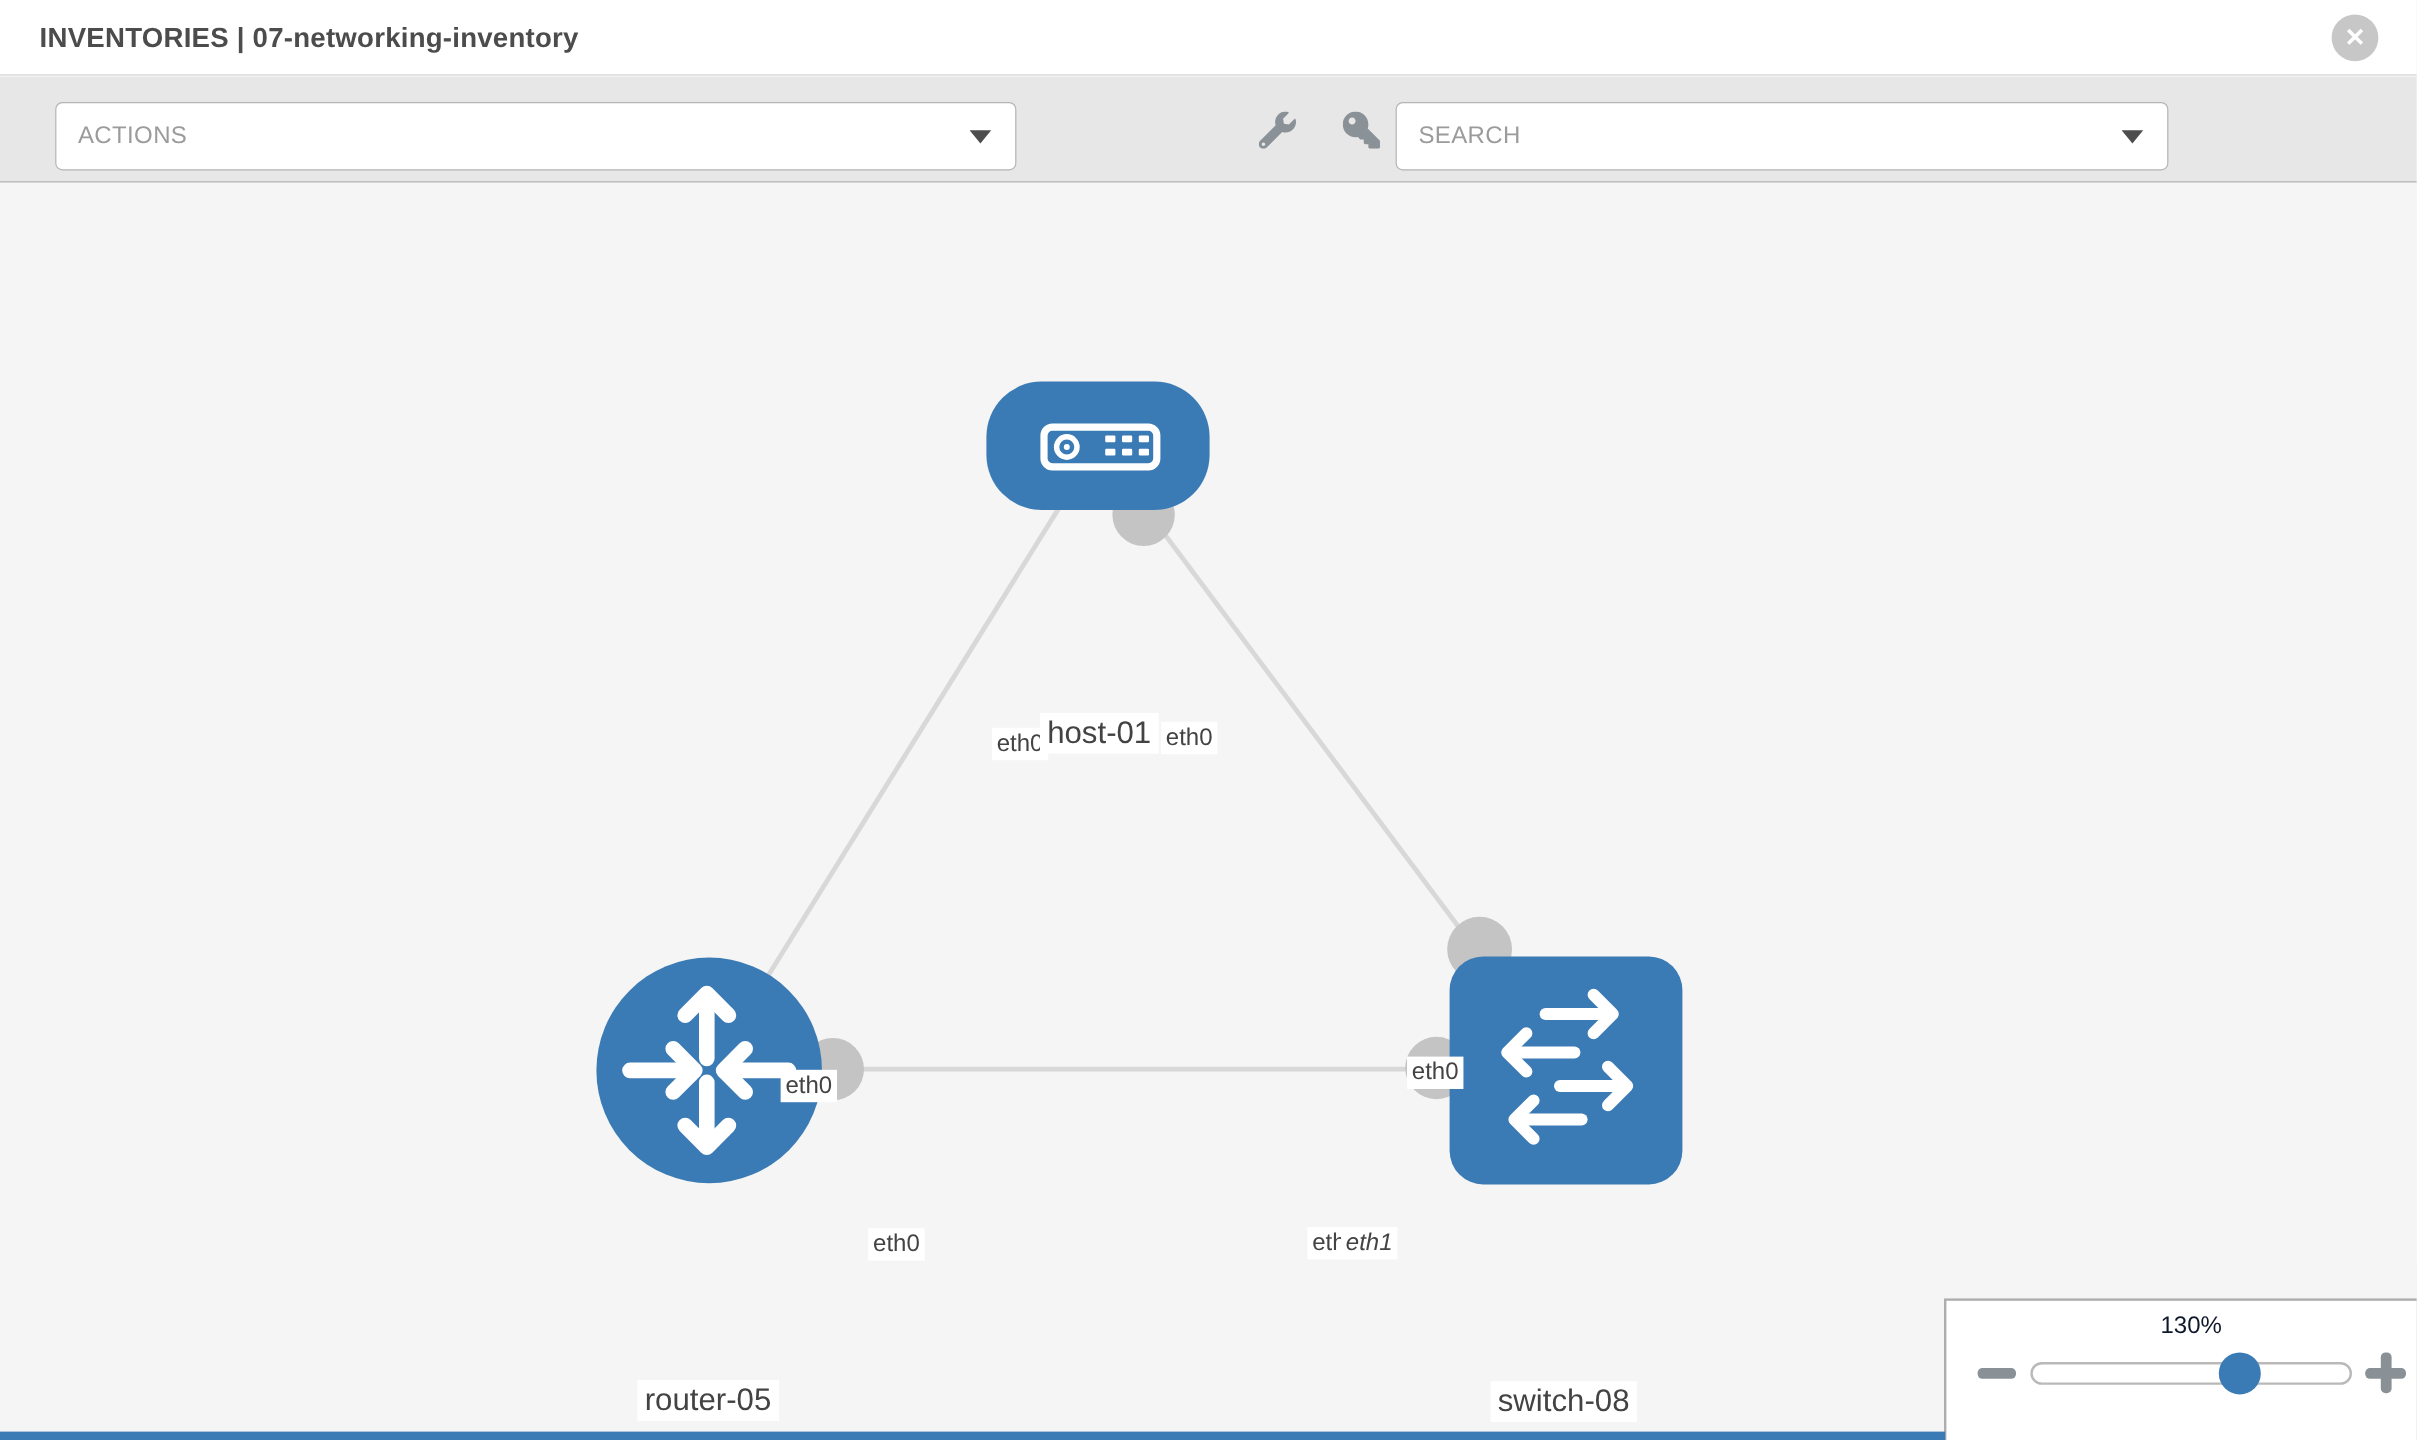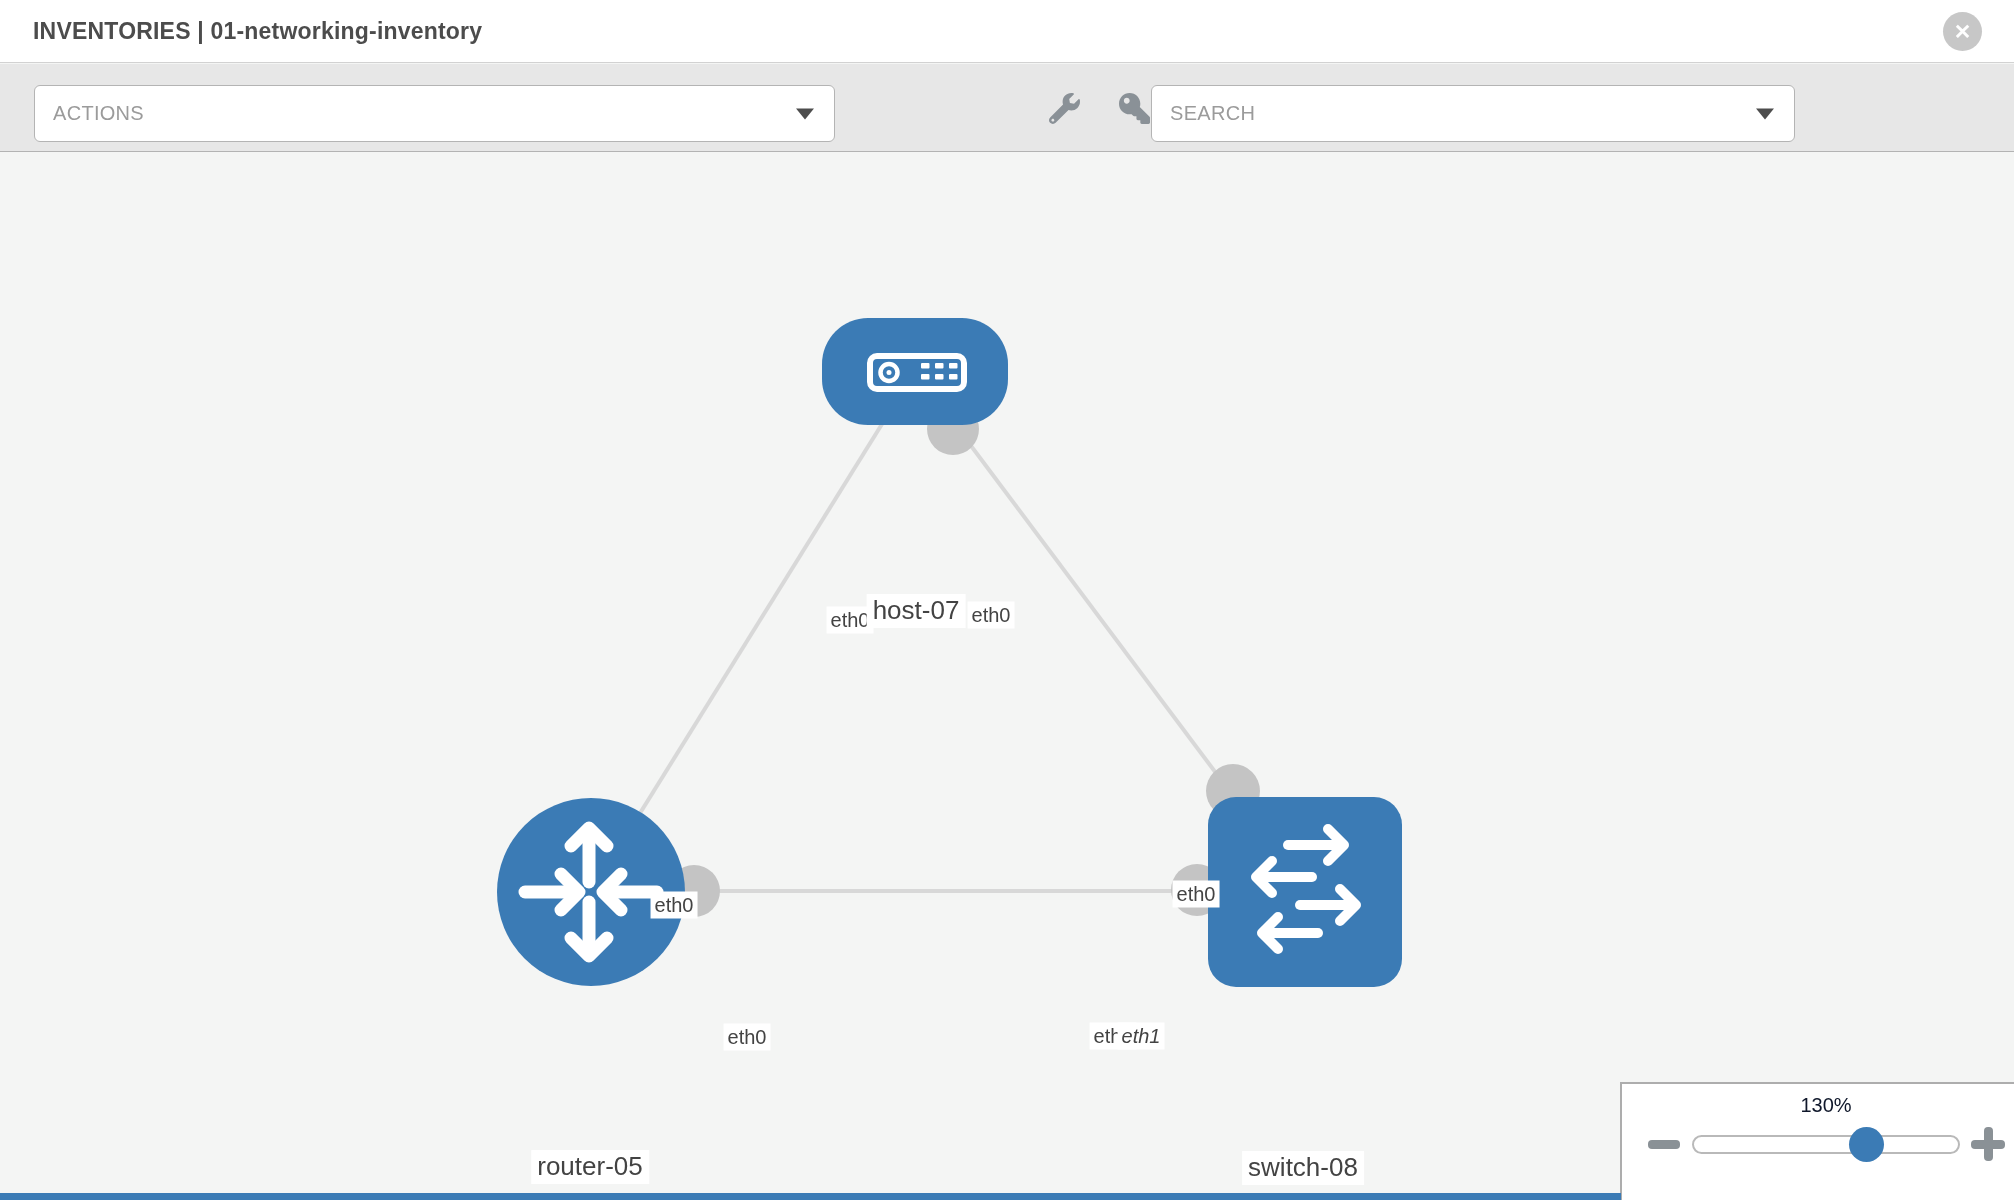--- a/index.html
+++ b/index.html
@@ -13,21 +13,21 @@
             justify-content:space-between; padding:0 32px 0 33px; }
   .title { font-size:23px; font-weight:bold; color:#4c4c4c; letter-spacing:0.2px; }
   .close-btn { width:39px; height:39px; border-radius:50%; background:#c7c7c7; color:#ffffff;
                display:flex; align-items:center; justify-content:center; font-size:21px;
                font-weight:bold; cursor:pointer; line-height:1; }
 
   
   .toolbar { position:absolute; top:64px; left:0; width:2014px; height:88px; background:#e7e7e7;
              border-bottom:1px solid #b3b3b3; }
   .dropdown { position:absolute; top:21px; height:57px; background:#ffffff;
-              border:1px solid #b4b4b4; border-radius:6px; display:flex; align-items:center; }
+              border:1px solid #b4b4b4; border-radius:6px; display:flex; align-items:center;margin-left:12px; }
   .dd-actions { left:34px;  width:801px; }
   .dd-search  { left:1151px; width:644px; }
   .dd-text { margin-left:18px; font-size:20px; color:#9b9b9b; letter-spacing:0.3px; }
   .caret { position:absolute; right:20px; top:50%; transform:translateY(-50%);
            width:0; height:0; border-left:9px solid transparent;
            border-right:9px solid transparent; border-top:11px solid #4d4d4d; }
   .tool-icons { position:absolute; left:1048px; top:0; height:88px;
                 display:flex; align-items:center; gap:38px; }
   .tool-btn { width:32px; height:32px; cursor:pointer; display:flex;
               align-items:center; justify-content:center; }
@@ -60,21 +60,21 @@
                   border-radius:50%; background:#3b7bb5; cursor:pointer; }
 
   .bottom-strip { position:absolute; left:0; top:1193px; width:1621px; height:7px; background:#3b7bb5; }
 </style>
 </head>
 <body>
 
 <div id="app">
 
   <div class="header">
-    <div class="title">INVENTORIES | 01-networking-inventory</div>
+    <div class="title">INVENTORIES | 07-networking-inventory</div>
     <div class="close-btn">✕</div>
   </div>
 
   <div class="toolbar">
     <div class="dropdown dd-actions">
       <span class="dd-text">ACTIONS</span>
       <span class="caret"></span>
     </div>
     <div class="tool-icons">
       <div class="tool-btn">
@@ -159,21 +159,21 @@
     </svg>
 
     <div class="graph-label iface-label" style="left:850px; top:467px;">eth0</div>
     <div class="graph-label iface-label" style="left:991px; top:462px;">eth0</div>
     <div class="graph-label iface-label" style="left:674px; top:752px;">eth0</div>
     <div class="graph-label iface-label" style="left:1196px; top:741px;">eth0</div>
     <div class="graph-label iface-label" style="left:747px; top:884px;">eth0</div>
     <div class="graph-label iface-label" style="left:1113px; top:883px;">eth0</div>
     <div class="graph-label iface-label" style="left:1141px; top:883px;font-style:italic;">eth1</div>
 
-    <div class="graph-label node-label" style="left:916px; top:458px;">host-07</div>
+    <div class="graph-label node-label" style="left:916px; top:458px;">host-01</div>
     <div class="graph-label node-label" style="left:590px; top:1014px;">router-05</div>
     <div class="graph-label node-label" style="left:1303px; top:1015px;">switch-08</div>
   </div>
 
   <div class="zoom-panel">
     <div class="zoom-value">130%</div>
     <div class="zoom-minus"></div>
     <div class="slider-track">
       <div class="slider-thumb"></div>
     </div>

